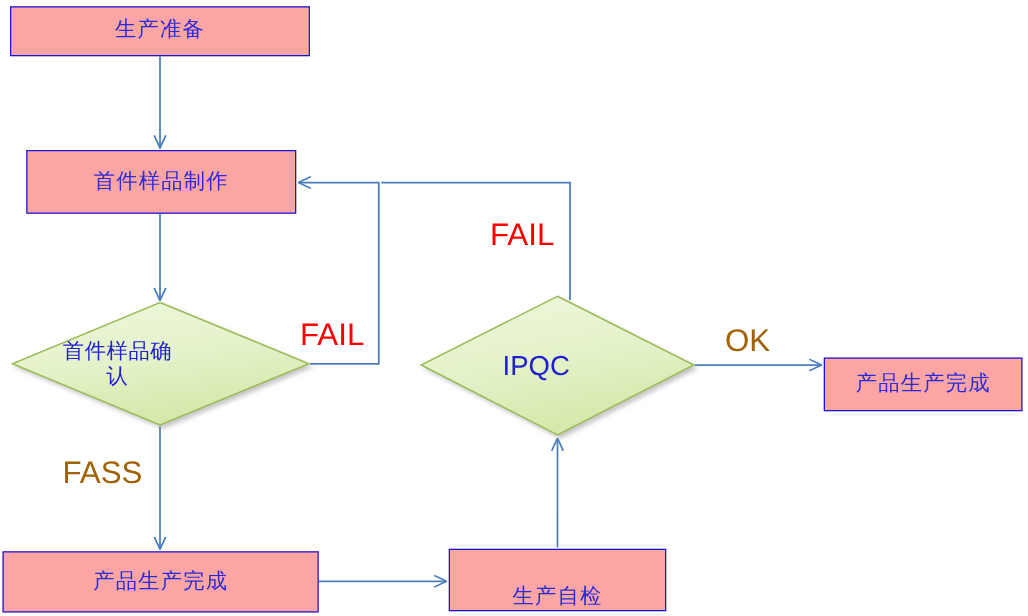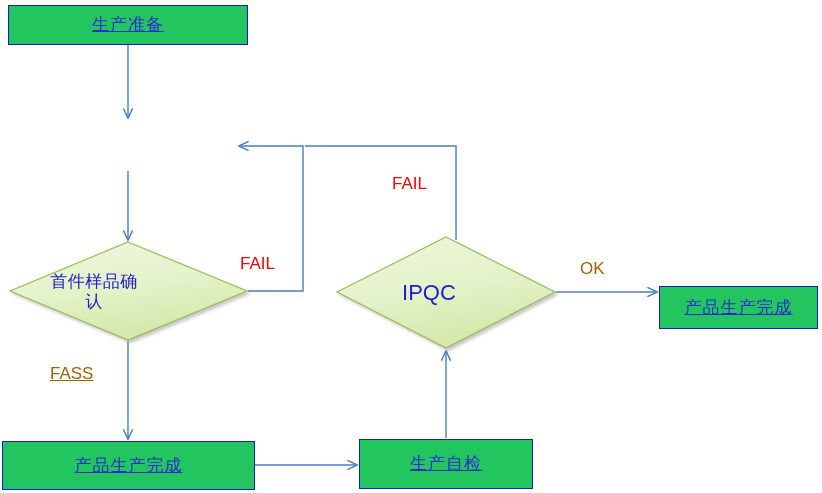--- a/index.html
+++ b/index.html
@@ -25,27 +25,26 @@
   .node {
     position: absolute;
     box-sizing: border-box;
     display: flex;
     align-items: center;
     justify-content: center;
     text-align: center;
   }
   .proc {
     border: 1.6px solid #1818d8;
-    background: #22c55e;
+    background: #fca5a5;
     color: #2a2ad6;
     font-family: "DejaVu Sans", "Liberation Sans", sans-serif;
     font-size: 17px;
     letter-spacing: 1px;
     line-height: 1.25;
-    text-decoration: underline;
   }
   .dia-wrap {
     position: absolute;
   }
   .dia-label {
     position: absolute;
     left: 0; top: 0;
     width: 100%; height: 100%;
     display: flex;
     align-items: center;
@@ -60,21 +59,21 @@
   }
   .dia-label.latin {
     font-family: "Liberation Sans", sans-serif;
     font-size: 22px;
     letter-spacing: 0px;
   }
   .dia-label span { display: block; width: 84%; }
   .edge-label {
     position: absolute;
     font-family: "Liberation Sans", sans-serif;
-    font-size: 17px;
+    font-size: 25px;
     font-weight: normal;
     white-space: nowrap;
   }
   .lbl-fail { color: #fe0000; }
   .lbl-pass { color: #a16207; }
 </style>
 </head>
 <body>
 
 <div id="canvas">
@@ -116,30 +115,33 @@
     <g filter="url(#diaShadow)">
       <polygon points="128,242 247,291 128,340 10,291" fill="url(#diaGrad)" stroke="#9bbb59" stroke-width="1.2"></polygon>
       <polygon points="446,237 555,292 446,348 337,292" fill="url(#diaGrad)" stroke="#9bbb59" stroke-width="1.2"></polygon>
     </g>
   </svg>
 
   <div class="node proc" style="left:8px; top:5px; width:240px; height:40px;">
     <span>生产准备</span>
   </div>
 
+  <div class="node proc" style="left:21px; top:120px; width:216px; height:51px;">
+    <span>首件样品制作</span>
+  </div>
 
   <div class="node proc" style="left:659px; top:270px; width:159px; height:43px;margin-top:16px;">
     <span>产品生产完成</span>
   </div>
 
   <div class="node proc" style="left:2px; top:441px; width:253px; height:49px;">
     <span>产品生产完成</span>
   </div>
 
-  <div class="node proc" style="left:359px; top:439px; width:174px; height:50px;">
+  <div class="node proc" style="left:359px; top:439px; width:174px; height:50px;align-items:flex-end;">
     <span>生产自检</span>
   </div>
 
   <div class="dia-wrap" style="left:10px; top:242px; width:238px; height:99px;">
     <div class="dia-label">
       <span>
         <span>首件样品确</span>
         <span>认</span>
       </span>
     </div>
@@ -148,17 +150,17 @@
   <div class="dia-wrap" style="left:337px; top:237px; width:219px; height:112px;">
     <div class="dia-label latin">
       <span>IPQC</span>
     </div>
   </div>
 
   <div class="edge-label lbl-fail" style="left:240px; top:254px;">FAIL</div>
 
   <div class="edge-label lbl-fail" style="left:392px; top:174px;">FAIL</div>
 
-  <div class="edge-label lbl-pass" style="left:50px; top:364px;text-decoration:underline;">FASS</div>
+  <div class="edge-label lbl-pass" style="left:50px; top:364px;">FASS</div>
 
   <div class="edge-label lbl-pass" style="left:580px; top:259px;">OK</div>
 
 </div>
 
 </body></html>

